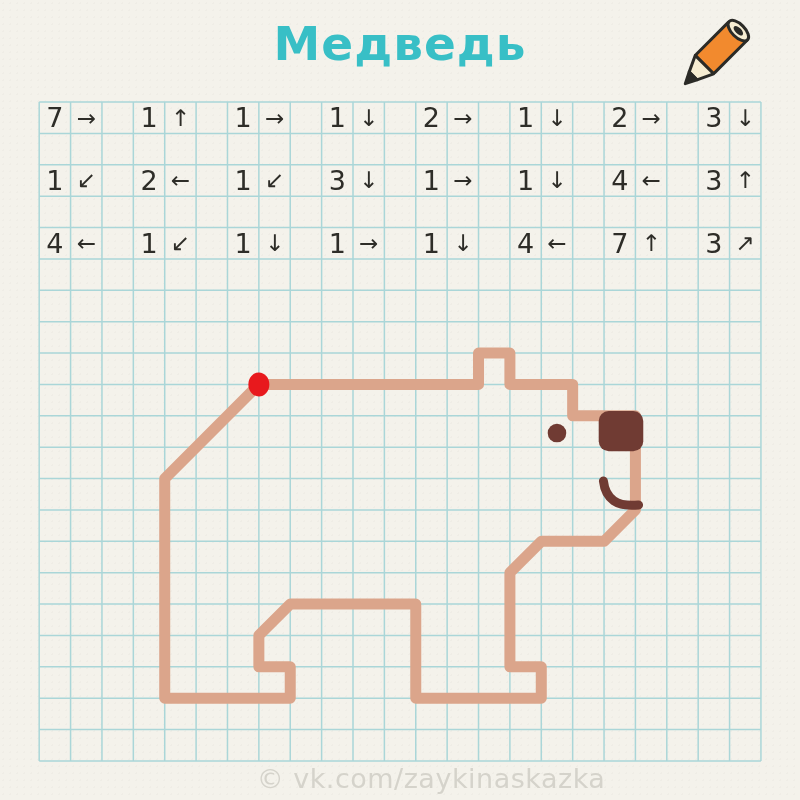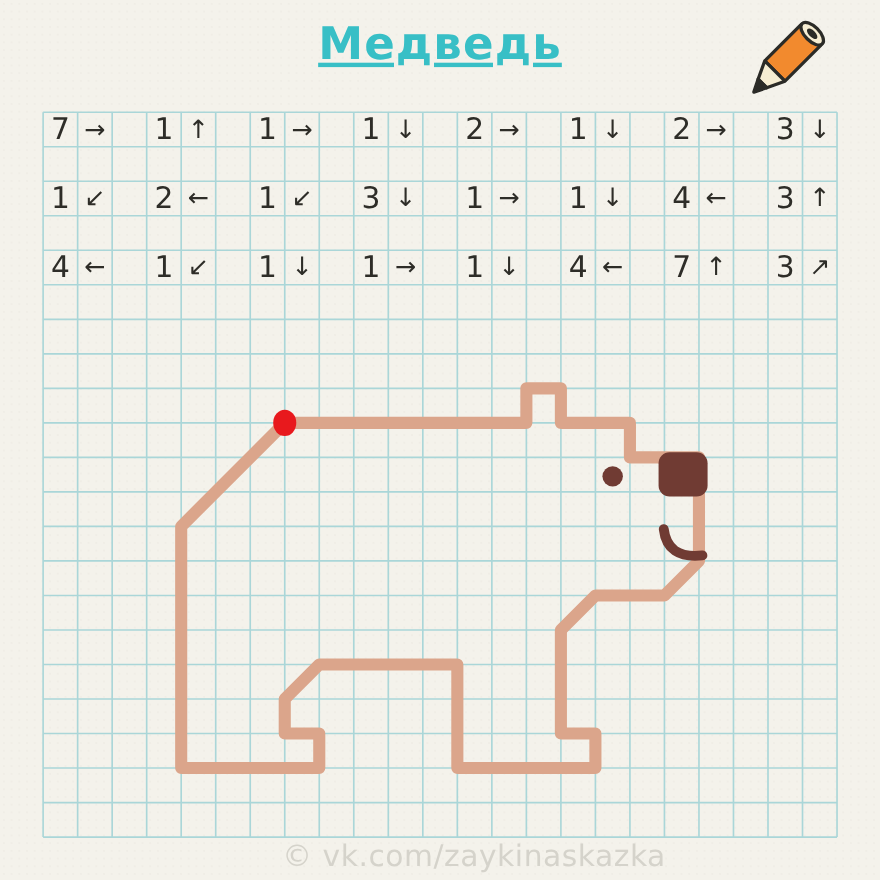--- a/index.html
+++ b/index.html
@@ -5,22 +5,22 @@
   html,body{margin:0;padding:0;}
   body{
     width:800px;height:800px;position:relative;overflow:hidden;
     background:var(--bg,#F4F2EB);
     background-image:radial-gradient(rgba(120,110,90,0.035) 1px, transparent 1px);
     background-size:7px 7px;
     font-family:"DejaVu Sans","Liberation Sans",sans-serif;
   }
   .title{
     position:absolute;top:16px;left:0;width:100%;
-    text-align:center;font-size:41px;font-weight:800;letter-spacing:1px;
-    color:var(--title,#38BFC6);margin:0;text-decoration:underline;
+    text-align:center;font-size:47px;font-weight:800;letter-spacing:1px;
+    color:var(--title,#38BFC6);margin:0;
   }
   .pencil-wrap{position:absolute;left:655px;top:4px;width:120px;height:105px;}
   #scene{position:absolute;left:0;top:0;}
   .grid-line{stroke:var(--grid,#AAD6D8);stroke-width:1.5;}
   #bear-path{fill:none;stroke:var(--bear,#DBA58B);stroke-linejoin:round;stroke-linecap:round;}
   #mouth{fill:none;stroke:var(--dark,#703B33);stroke-linecap:round;}
   #nose{fill:var(--dark,#703B33);}
   #eye{fill:var(--dark,#703B33);}
   #start-dot{fill:var(--dot,#E8191D);}
   .icell{

